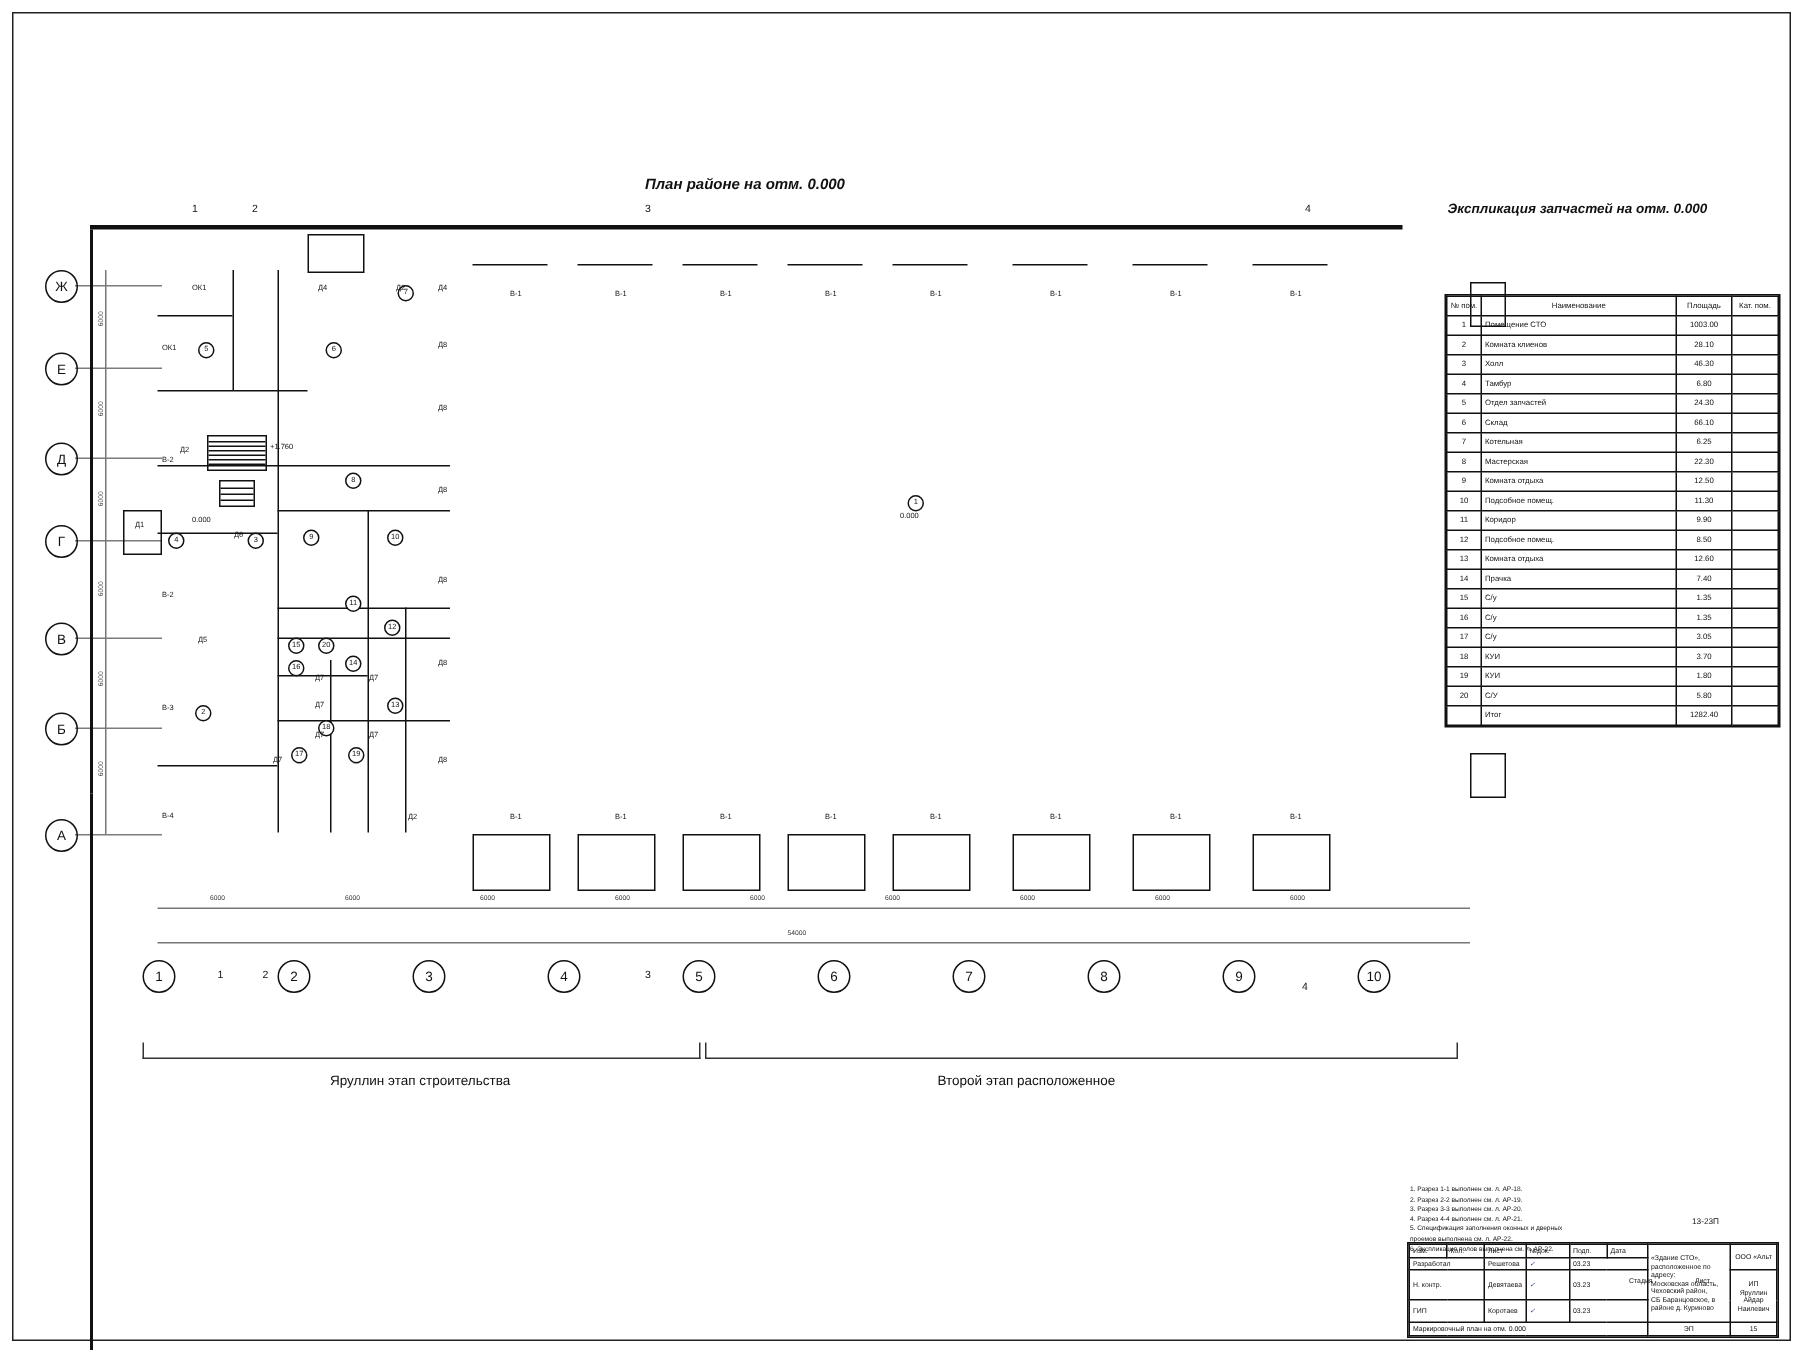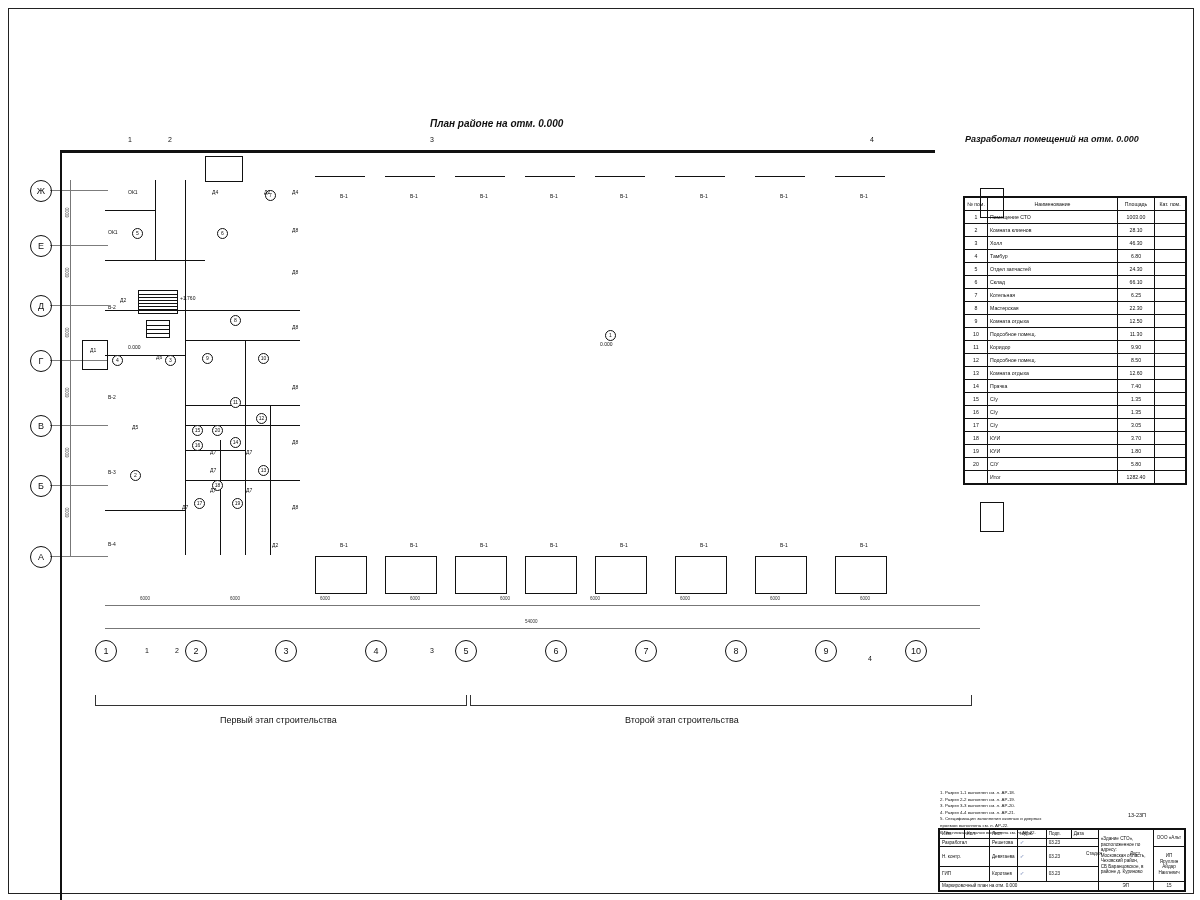--- a/index.html
+++ b/index.html
@@ -63,21 +63,21 @@
   .sig{font-family:"Liberation Serif",serif;font-style:italic;font-size:6px;color:#1b3a8a;}
   .code{position:absolute;left:1128px;top:812px;font-size:5.5px;}
 </style>
 </head>
 <body>
 
 <div class="sheet">
   <div class="frame"></div>
 
   <div class="plan-title">План районе на отм. 0.000</div>
-  <div class="expl-title">Разработал помещений на отм. 0.000</div>
+  <div class="expl-title">Экспликация запчастей на отм. 0.000</div>
 
   <div class="plan">
 
     <div class="wall wall-h" style="left:45px;top:30px;width:875px;"></div>
     <div class="wall wall-h" style="left:45px;top:405px;width:875px;"></div>
     <div class="wall wall-v" style="left:45px;top:30px;height:376px;"></div>
     <div class="wall wall-v" style="left:919px;top:30px;height:376px;"></div>
 
     <div class="thin hline" style="left:45px;top:110px;width:100px;"></div>
     <div class="thin hline" style="left:45px;top:160px;width:195px;"></div>
@@ -256,22 +256,22 @@
     <div class="cut" style="left:108px;top:-14px;">2</div>
     <div class="cut" style="left:370px;top:-14px;">3</div>
     <div class="cut" style="left:810px;top:-14px;">4</div>
     <div class="cut" style="left:85px;top:497px;">1</div>
     <div class="cut" style="left:115px;top:497px;">2</div>
     <div class="cut" style="left:370px;top:497px;">3</div>
     <div class="cut" style="left:808px;top:505px;">4</div>
 
     <div class="brace" style="left:35px;top:545px;width:370px;"></div>
     <div class="brace" style="left:410px;top:545px;width:500px;"></div>
-    <div class="stage" style="left:160px;top:565px;">Первый этап строительства</div>
-    <div class="stage" style="left:565px;top:565px;">Второй этап строительства</div>
+    <div class="stage" style="left:160px;top:565px;">Яруллин этап строительства</div>
+    <div class="stage" style="left:565px;top:565px;">Второй этап расположенное</div>
   </div>
 
   <div class="expl">
     <table>
       <thead>
         <tr>
           <th class="c-num">№ пом.</th>
           <th class="c-name">Наименование</th>
           <th class="c-area">Площадь</th>
           <th class="c-cat">Кат. пом.</th>

